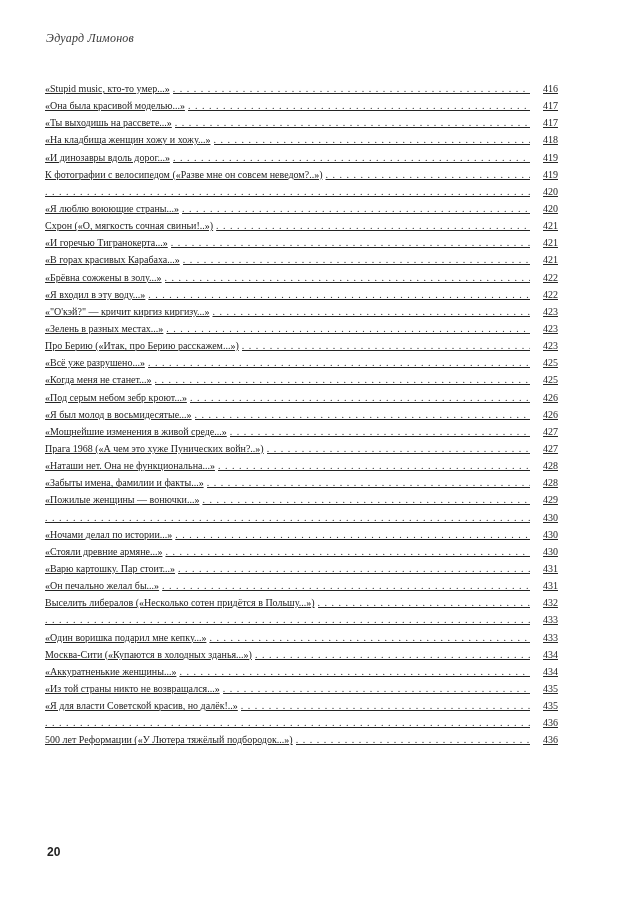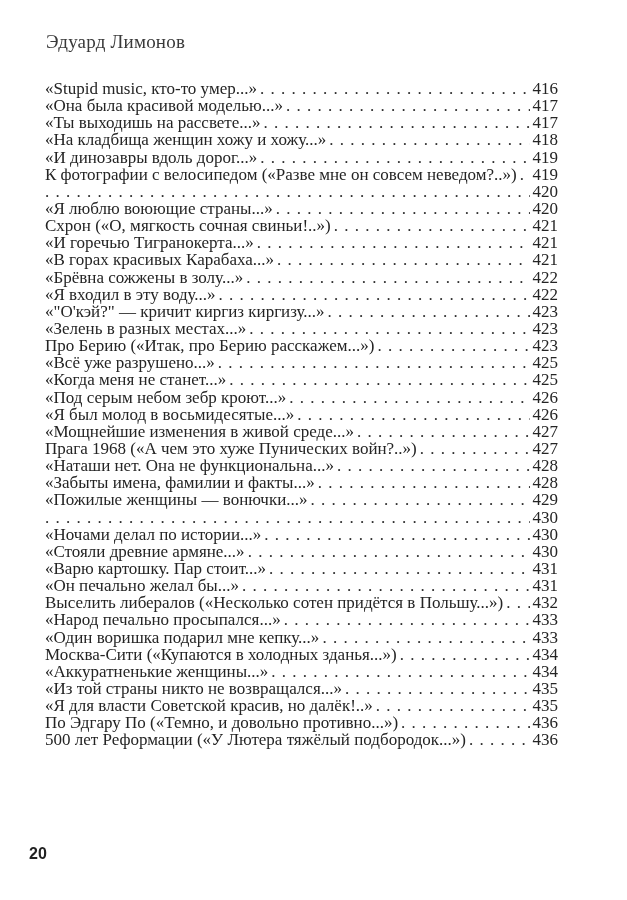--- a/index.html
+++ b/index.html
@@ -13,37 +13,39 @@
     height: 900px;
     background: #ffffff;
     overflow: hidden;
     font-family: "Liberation Serif", serif;
     color: #242424;
   }
   .author-header {
     position: absolute;
     left: 46px;
     top: 31px;
-    font-size: 19px;
+    font-style: italic;
+    font-size: 12px;
     color: #3a3a3a;
     letter-spacing: 0.2px;
   }
   .toc {
     position: absolute;
     left: 45px;
     top: 80px;
     width: 513px;
   }
   .toc-row {
     display: flex;
     align-items: flex-start;
     height: 17.15px;
     line-height: 17.15px;
-    font-size: 17px;
+    font-size: 10px;
     white-space: nowrap;
+    text-decoration: underline;
   }
   .toc-title {
     flex: 0 0 auto;
     padding-right: 3px;
   }
   .dots {
     flex: 1 1 auto;
     min-width: 0;
     overflow: hidden;
     white-space: nowrap;
@@ -51,25 +53,25 @@
     color: #2e2e2e;
     padding-right: 1px;
   }
   .toc-page {
     flex: 0 0 auto;
     min-width: 28px;
     text-align: right;
   }
   .page-number {
     position: absolute;
-    left: 29px;
+    left: 47px;
     top: 845px;
     font-family: "Liberation Sans", sans-serif;
     font-weight: bold;
-    font-size: 16px;
+    font-size: 12px;
     color: #222222;
   }
 </style>
 </head>
 <body>
 
 <div class="page">
   <div class="author-header">Эдуард Лимонов</div>
 
   <div class="toc">
@@ -251,21 +253,20 @@
     <span class="toc-page">431</span>
   </div>
 
   <div class="toc-row">
     <span class="toc-title">Выселить либералов («Несколько сотен придётся в Польшу...»)</span>
     <span class="dots">. . . . . . . . . . . . . . . . . . . . . . . . . . . . . . . . . . . . . . . . . . . . . . . . . . . . . . . . . . . . . . . . . . . . . . . . . . . . . . . . . . . . . . . . . . . . . . . . . . . . . . . . . . . . . . . . . . . . . . . . . . . . . . . . . . . . . . . . . . . . . . . . . . . . . . </span>
     <span class="toc-page">432</span>
   </div>
 
   <div class="toc-row">
-    <span class="toc-title">«Народ печально просыпался...»</span>
     <span class="dots">. . . . . . . . . . . . . . . . . . . . . . . . . . . . . . . . . . . . . . . . . . . . . . . . . . . . . . . . . . . . . . . . . . . . . . . . . . . . . . . . . . . . . . . . . . . . . . . . . . . . . . . . . . . . . . . . . . . . . . . . . . . . . . . . . . . . . . . . . . . . . . . . . . . . . . </span>
     <span class="toc-page">433</span>
   </div>
 
   <div class="toc-row">
     <span class="toc-title">«Один воришка подарил мне кепку...»</span>
     <span class="dots">. . . . . . . . . . . . . . . . . . . . . . . . . . . . . . . . . . . . . . . . . . . . . . . . . . . . . . . . . . . . . . . . . . . . . . . . . . . . . . . . . . . . . . . . . . . . . . . . . . . . . . . . . . . . . . . . . . . . . . . . . . . . . . . . . . . . . . . . . . . . . . . . . . . . . . </span>
     <span class="toc-page">433</span>
   </div>
 
@@ -287,21 +288,20 @@
     <span class="toc-page">435</span>
   </div>
 
   <div class="toc-row">
     <span class="toc-title">«Я для власти Советской красив, но далёк!..»</span>
     <span class="dots">. . . . . . . . . . . . . . . . . . . . . . . . . . . . . . . . . . . . . . . . . . . . . . . . . . . . . . . . . . . . . . . . . . . . . . . . . . . . . . . . . . . . . . . . . . . . . . . . . . . . . . . . . . . . . . . . . . . . . . . . . . . . . . . . . . . . . . . . . . . . . . . . . . . . . . </span>
     <span class="toc-page">435</span>
   </div>
 
   <div class="toc-row">
-    <span class="toc-title">По Эдгару По («Темно, и довольно противно...»)</span>
     <span class="dots">. . . . . . . . . . . . . . . . . . . . . . . . . . . . . . . . . . . . . . . . . . . . . . . . . . . . . . . . . . . . . . . . . . . . . . . . . . . . . . . . . . . . . . . . . . . . . . . . . . . . . . . . . . . . . . . . . . . . . . . . . . . . . . . . . . . . . . . . . . . . . . . . . . . . . . </span>
     <span class="toc-page">436</span>
   </div>
 
   <div class="toc-row">
     <span class="toc-title">500 лет Реформации («У Лютера тяжёлый подбородок...»)</span>
     <span class="dots">. . . . . . . . . . . . . . . . . . . . . . . . . . . . . . . . . . . . . . . . . . . . . . . . . . . . . . . . . . . . . . . . . . . . . . . . . . . . . . . . . . . . . . . . . . . . . . . . . . . . . . . . . . . . . . . . . . . . . . . . . . . . . . . . . . . . . . . . . . . . . . . . . . . . . . </span>
     <span class="toc-page">436</span>
   </div>
 </div>

